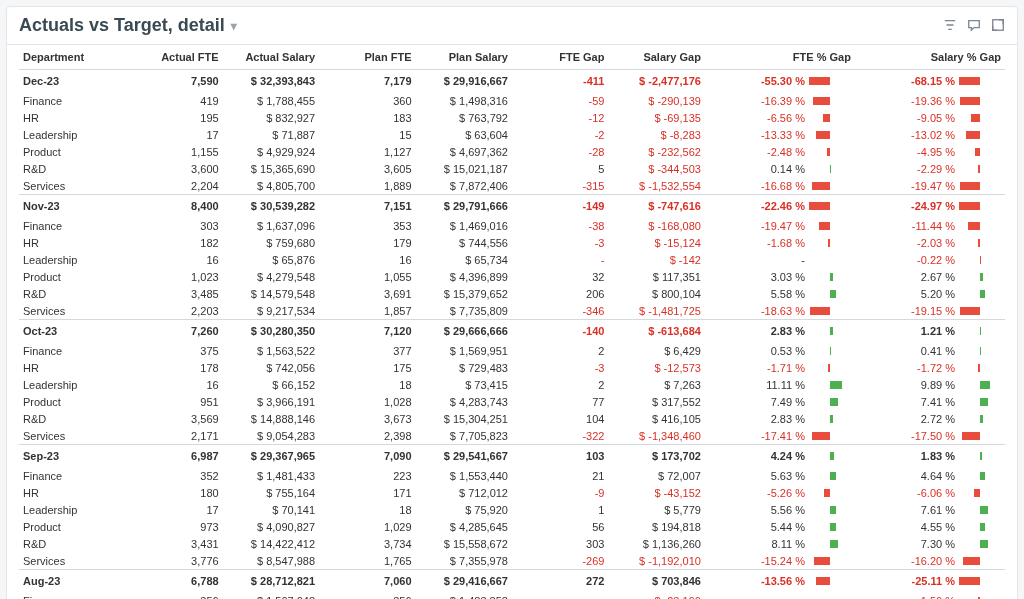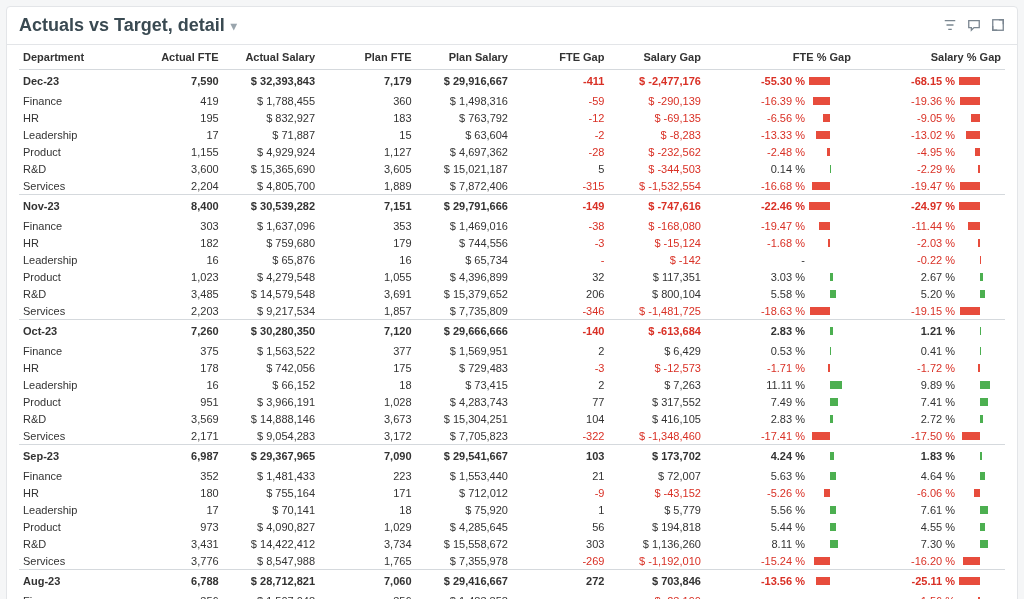--- a/index.html
+++ b/index.html
@@ -633,21 +633,21 @@
                 <span class="bar-track">
                   <span class="bar-fill pos-bar" style="width:2.8560000000000003px"></span>
                 </span>
               </div>
             </td>
           </tr>
           <tr>
       <td>Services</td>
       <td>2,171</td>
       <td>$ 9,054,283</td>
-      <td>3,172</td>
+      <td>2,398</td>
       <td>$ 7,705,823</td>
       <td><span class="neg">-322</span></td>
       <td><span class="neg">$ -1,348,460</span></td>
       <td>
               <div class="bar-cell">
                 <span class="neg">-17.41 %</span>
                 <span class="bar-track">
                   <span class="bar-fill neg-bar" style="width:18.2805px"></span>
                 </span>
               </div>

